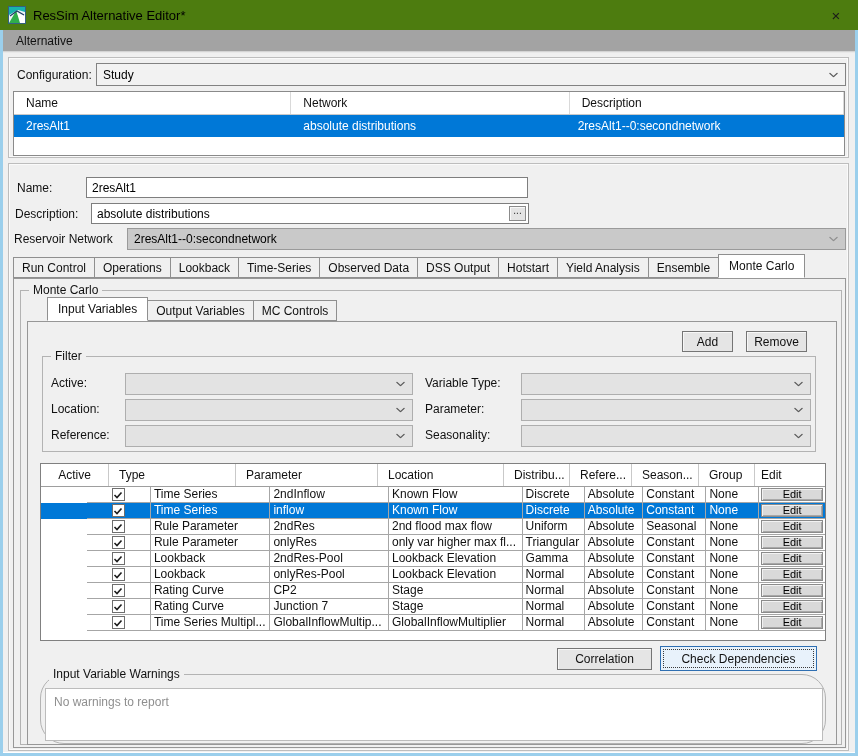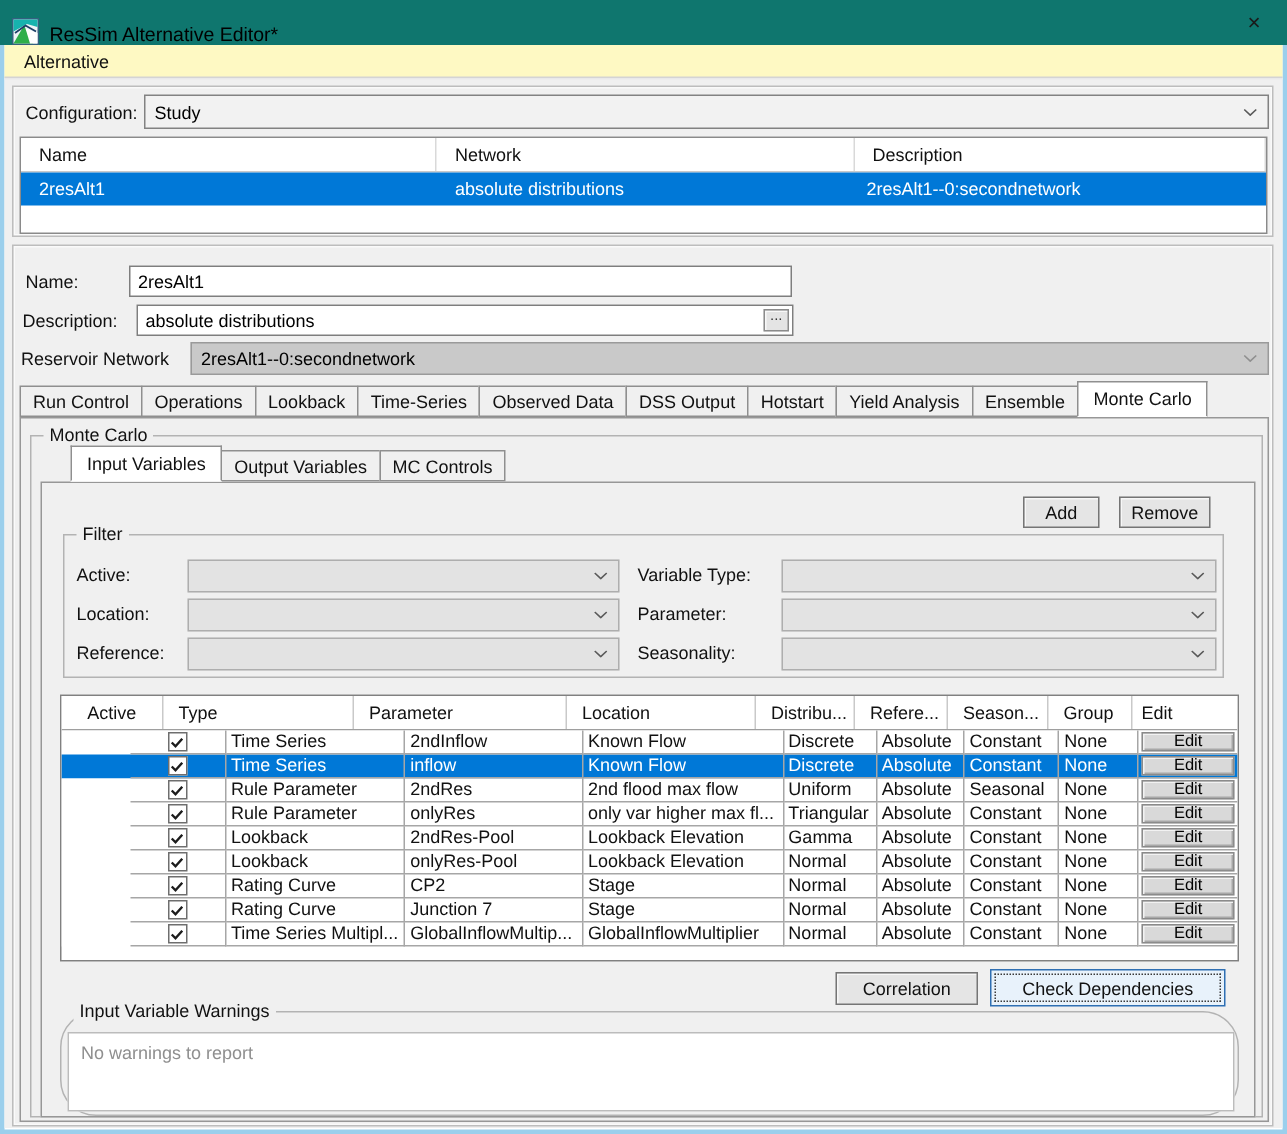--- a/index.html
+++ b/index.html
@@ -2,32 +2,32 @@
 <html><head>
 <meta charset="utf-8">
 <style>
   * { margin:0; padding:0; box-sizing:border-box; }
   html,body { background:#d8d8d8; }
   body { font-family:"Liberation Sans", sans-serif; font-size:12px; color:#111; }
 
   .window { position:relative; width:858px; height:756px; background:#f0f0f0; overflow:hidden; }
 
   
-  .titlebar { position:absolute; left:0; top:0; width:858px; height:30px; background:#0f766e;
-              display:flex; align-items:flex-end; padding-left:8px; }
+  .titlebar { position:absolute; left:0; top:0; width:858px; height:30px; background:#4d7c0f;
+              display:flex; align-items:center; padding-left:8px; }
   .app-icon { width:18px; height:18px; margin-right:7px; display:inline-flex; }
   .title-text { font-size:13px; color:#000; }
   .close-btn { position:absolute; right:0; top:0; width:44px; height:30px; display:flex;
                align-items:center; justify-content:center; font-size:15px; color:#1a1a1a; cursor:default; }
 
   
   .frame { position:absolute; left:0; top:30px; width:858px; height:726px;
            border-left:3px solid #9bcfec; border-right:3px solid #9bcfec; border-bottom:3px solid #9bcfec;
            background:#fff; }
-  .menubar { height:22px; background:#fef9c3; display:flex; align-items:center; padding-left:9px;
+  .menubar { height:22px; background:#a3a3a3; display:flex; align-items:center; padding-left:9px;
              border-bottom:1px solid #d4d4d4;text-align:right; }
   .menu-item { font-size:12px; padding:2px 4px; }
   .content { position:relative; width:852px; height:700px; background:#f0f0f0;
              border-top:1px solid #e9e9e9; }
 
   
   .panel { position:absolute; border:1px solid #bdbdbd; box-shadow:inset 0 0 0 1px #fafafa; background:#f0f0f0; }
   .groupbox { position:absolute; border:1px solid #b3b3b3; }
   .groupbox-label { position:absolute; top:-8px; left:8px; background:#f0f0f0; padding:0 4px; font-size:12px; white-space:nowrap; }
 

